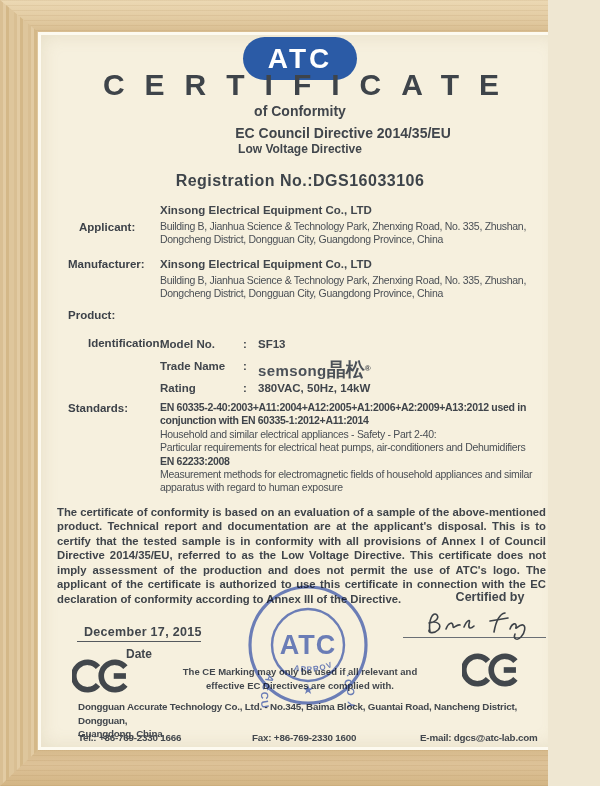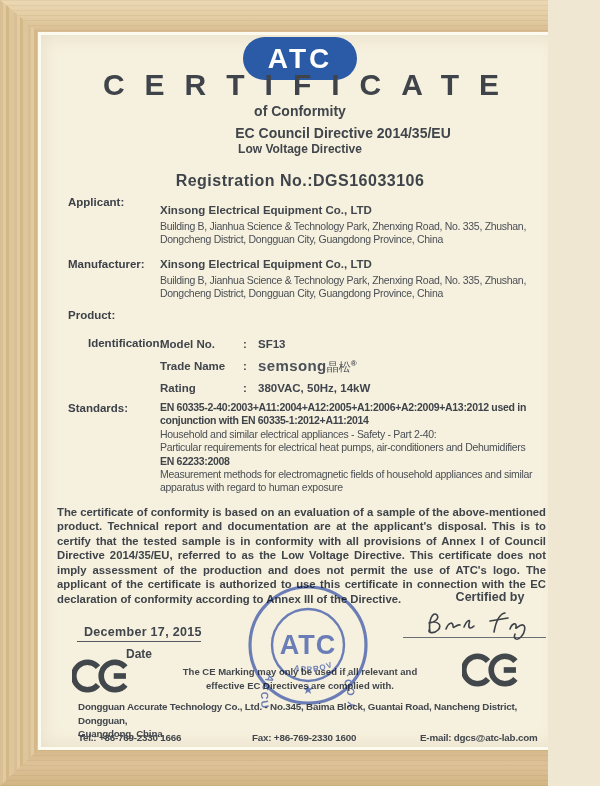--- a/index.html
+++ b/index.html
@@ -44,21 +44,21 @@
   .registration{top:172px;font-size:16px;letter-spacing:.5px;color:#3e444a;}
 
   
   .flabel{left:68px;font-weight:bold;font-size:11.5px;color:#3d4249;white-space:nowrap;z-index:4;}
   .fname{left:160px;font-weight:bold;font-size:11.5px;white-space:nowrap;z-index:4;}
   .addr{left:160px;font-size:10.5px;letter-spacing:-.3px;color:#4a4f55;white-space:nowrap;z-index:4;}
   .idname{left:160px;font-weight:bold;font-size:11.5px;z-index:4;}
   .idsep{left:243px;font-weight:bold;font-size:11.5px;z-index:4;}
   .idval{left:258px;font-weight:bold;font-size:11.5px;z-index:4;white-space:nowrap;}
   .brandword{font-size:15px;font-weight:bold;letter-spacing:.4px;color:#4b5158;}
-  .brandcn{font-size:12px;font-weight:normal;color:#4b5158;}
+  .brandcn{font-size:19px;font-weight:bold;color:#4b5158;}
   .brandreg{font-size:8px;vertical-align:super;font-weight:bold;}
   .std-block{left:160px;top:401px;z-index:4;}
   .std-line{font-size:10.5px;letter-spacing:-.3px;line-height:13.4px;color:#4a4f55;white-space:nowrap;}
   .std-line.b{font-weight:bold;color:#3f444a;}
 
   
   .declaration{left:57px;top:505px;width:489px;font-size:11.3px;font-weight:bold;
     text-align:justify;line-height:1.28;color:#3f444a;z-index:4;}
 
   
@@ -105,21 +105,21 @@
 
   <div class="abs logo-pill">
     <span>ATC</span>
   </div>
   <div class="abs cert-title">CERTIFICATE</div>
   <div class="abs h-center subtitle">of Conformity</div>
   <div class="abs h-center directive1">EC Council Directive 2014/35/EU</div>
   <div class="abs h-center directive2">Low Voltage Directive</div>
   <div class="abs h-center registration">Registration No.:DGS16033106</div>
 
-  <div class="abs flabel" style="top:196px;">Applicant:</div>
+  <div class="abs flabel" style="top:221px;margin-left:11px;">Applicant:</div>
   <div class="abs fname" style="top:204px;">Xinsong Electrical Equipment Co., LTD</div>
   <div class="abs addr" style="top:220px;">Building B, Jianhua Science &amp; Technology Park, Zhenxing Road, No. 335, Zhushan,</div>
   <div class="abs addr" style="top:233px;">Dongcheng District, Dongguan City, Guangdong Province, China</div>
 
   <div class="abs flabel" style="top:258px;">Manufacturer:</div>
   <div class="abs fname" style="top:258px;">Xinsong Electrical Equipment Co., LTD</div>
   <div class="abs addr" style="top:274px;">Building B, Jianhua Science &amp; Technology Park, Zhenxing Road, No. 335, Zhushan,</div>
   <div class="abs addr" style="top:287px;">Dongcheng District, Dongguan City, Guangdong Province, China</div>
 
   <div class="abs flabel" style="top:309px;">Product:</div>

